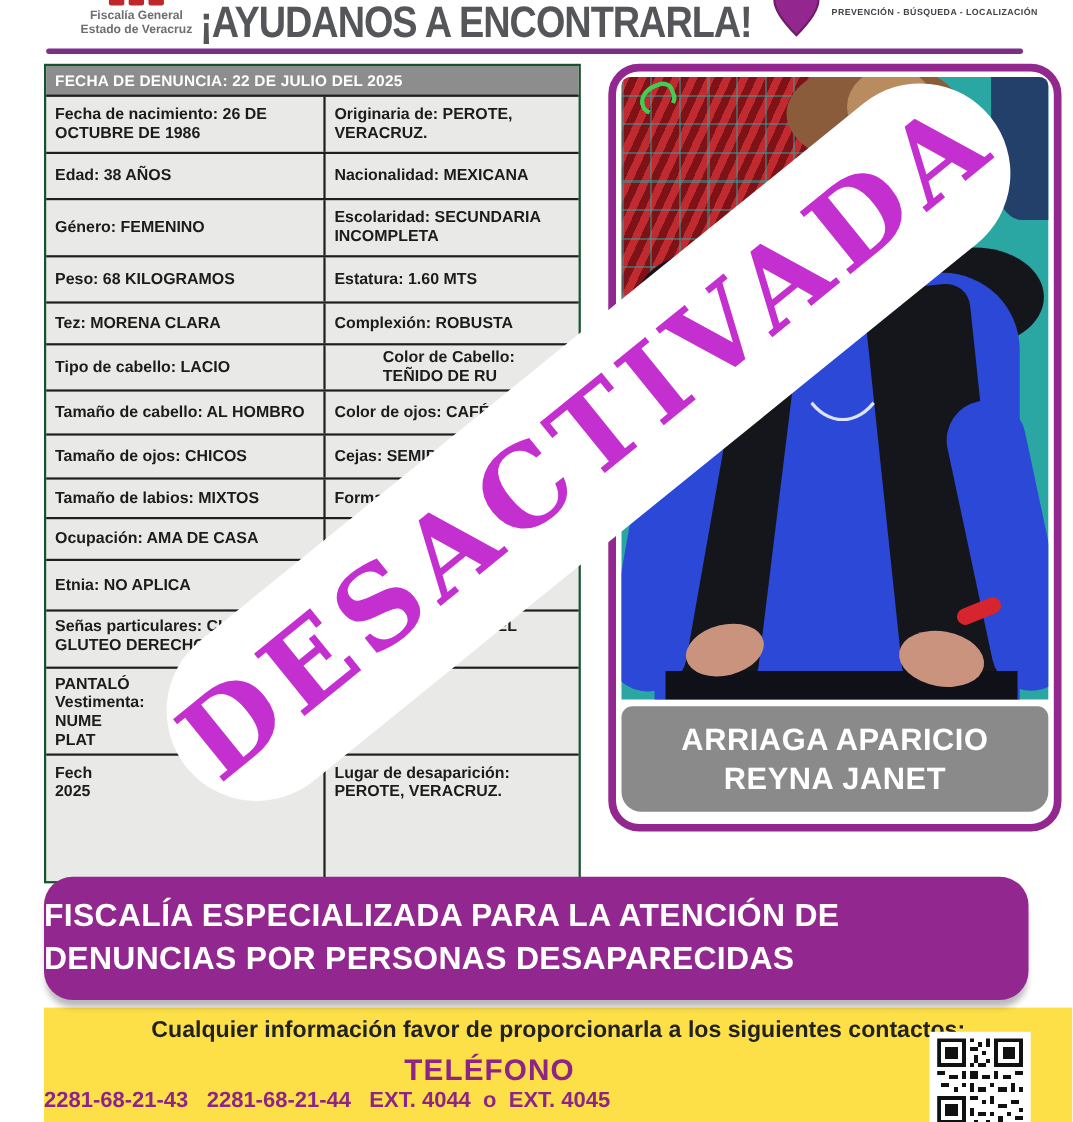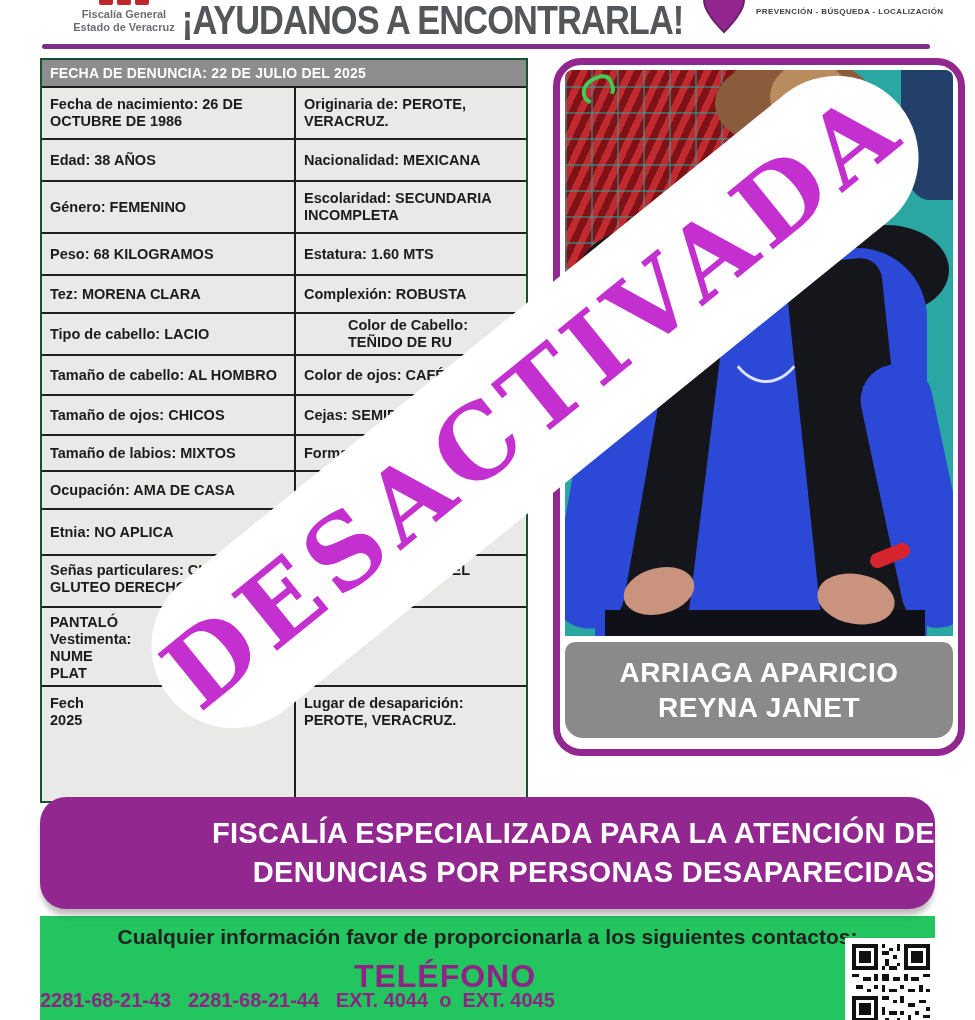--- a/index.html
+++ b/index.html
@@ -73,28 +73,28 @@
 
   
   .watermark{position:absolute;left:65px;top:320px;width:940px;height:164px;background:#ffffff;
     border-radius:82px;transform:rotate(-39deg);display:flex;align-items:center;justify-content:center;
     z-index:50;}
   .watermark span{font-family:"DejaVu Serif",serif;font-weight:bold;font-size:100px;color:#c42fd0;
     letter-spacing:8px;white-space:nowrap;transform:translateY(-4px);}
 
   
   .banner{position:absolute;left:40px;top:797px;width:895px;height:112px;background:#92278F;
-    border-radius:26px;display:flex;flex-direction:column;align-items:flex-end;justify-content:center;
+    border-radius:26px;display:flex;flex-direction:column;align-items:flex-start;justify-content:center;
     color:#ffffff;font-weight:bold;font-size:29px;line-height:39px;letter-spacing:.3px;
     box-shadow:0 8px 6px -2px rgba(0,0,0,.28);z-index:10;}
-  .contact{position:absolute;left:40px;top:916px;width:895px;height:104px;background:#22c55e;z-index:5;}
+  .contact{position:absolute;left:40px;top:916px;width:895px;height:104px;background:#fde047;z-index:5;padding-left:40px;}
   .contact-intro{position:absolute;left:0;top:9px;width:100%;text-align:center;
     font-size:21px;font-weight:bold;color:#222222;}
   .phone-label{position:absolute;left:0;top:42px;width:810px;text-align:center;
-    font-size:32px;font-weight:bold;color:#8e2486;letter-spacing:1px;}
+    font-size:27px;font-weight:bold;color:#8e2486;letter-spacing:1px;}
   .phones{position:absolute;left:0;top:73px;width:810px;text-align:left;
     font-size:20px;font-weight:bold;color:#8e2486;white-space:pre;}
   .qr-pad{position:absolute;left:805px;top:22px;width:92px;height:100px;background:#ffffff;
     display:flex;justify-content:center;padding-top:6px;box-sizing:border-box;}
 </style>
 </head>
 <body>
 
 <div class="page">
 

